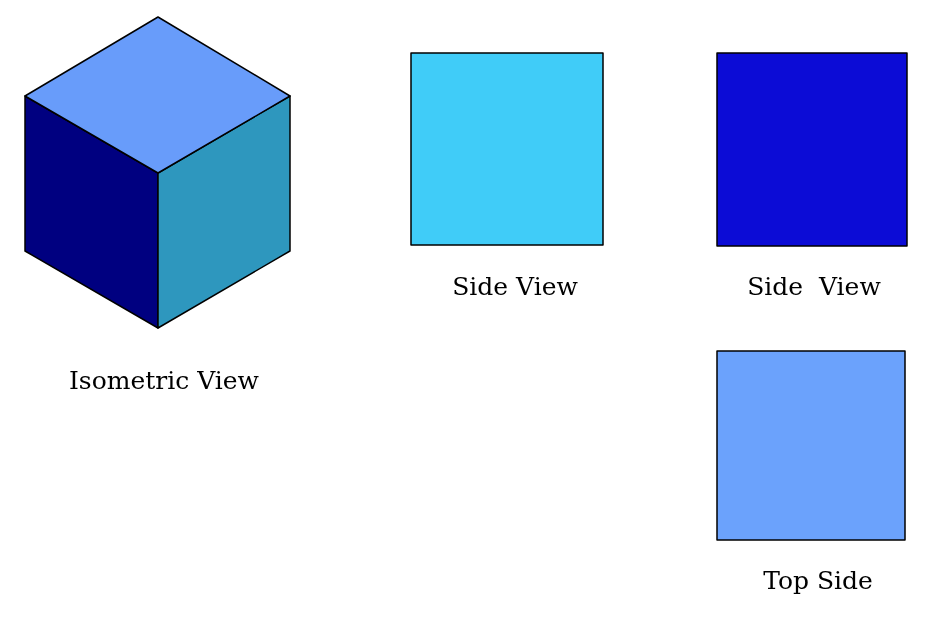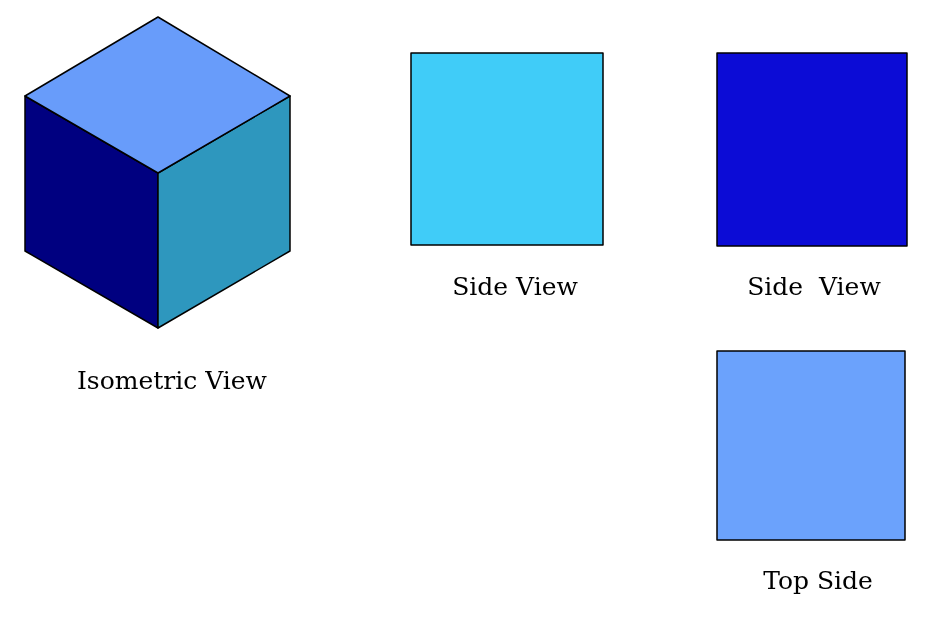--- a/index.html
+++ b/index.html
@@ -46,21 +46,21 @@
       <polygon class="face" points="25,96 158,173 158,328 25,251" fill="#000080"></polygon>
       <polygon class="face" points="158,173 290,96 290,251 158,328" fill="#2E97BE"></polygon>
       <polygon class="face" points="158,17 290,96 158,173 25,96" fill="#689CFA"></polygon>
     </g>
 
     <rect class="face" x="411" y="53" width="192" height="192" fill="#40CCF8"></rect>
     <rect class="face" x="717" y="53" width="190" height="193" fill="#0C0CD6"></rect>
     <rect class="face" x="717" y="351" width="188" height="189" fill="#6BA2FC"></rect>
   </svg>
 
-  <div class="label" style="left:172px; top:368px;">Isometric View</div>
+  <div class="label" style="left:164px; top:368px;">Isometric View</div>
 
   <div class="label" style="left:515px; top:274px;">Side View</div>
 
   <div class="label" style="left:814px; top:274px;">Side  View</div>
 
   <div class="label" style="left:818px; top:568px;">Top Side</div>
 
 </div>
 
 </body></html>

